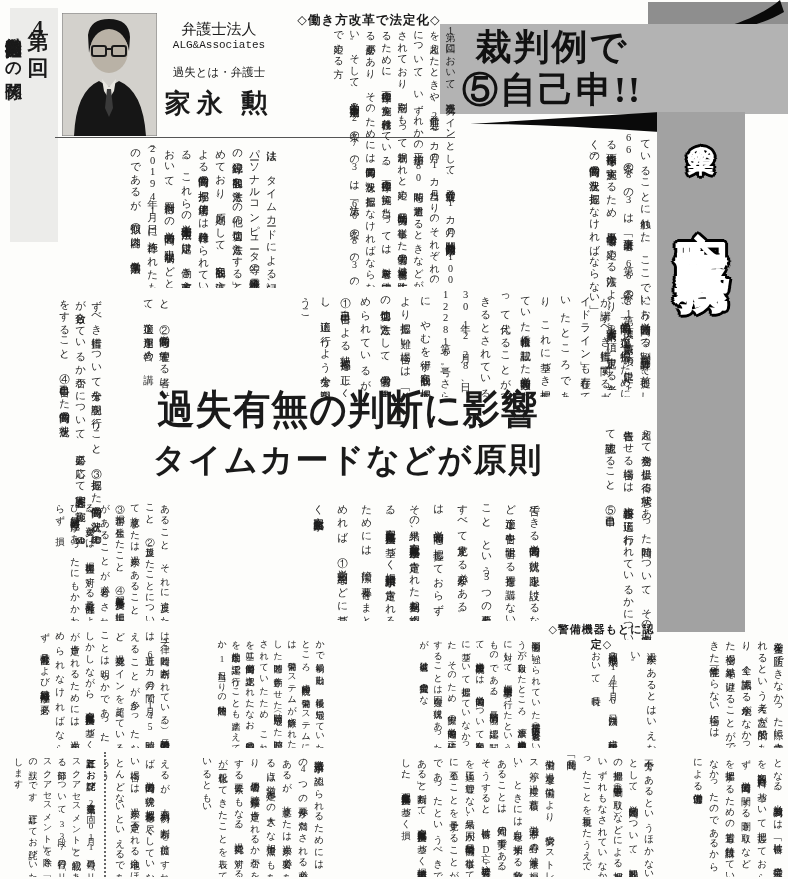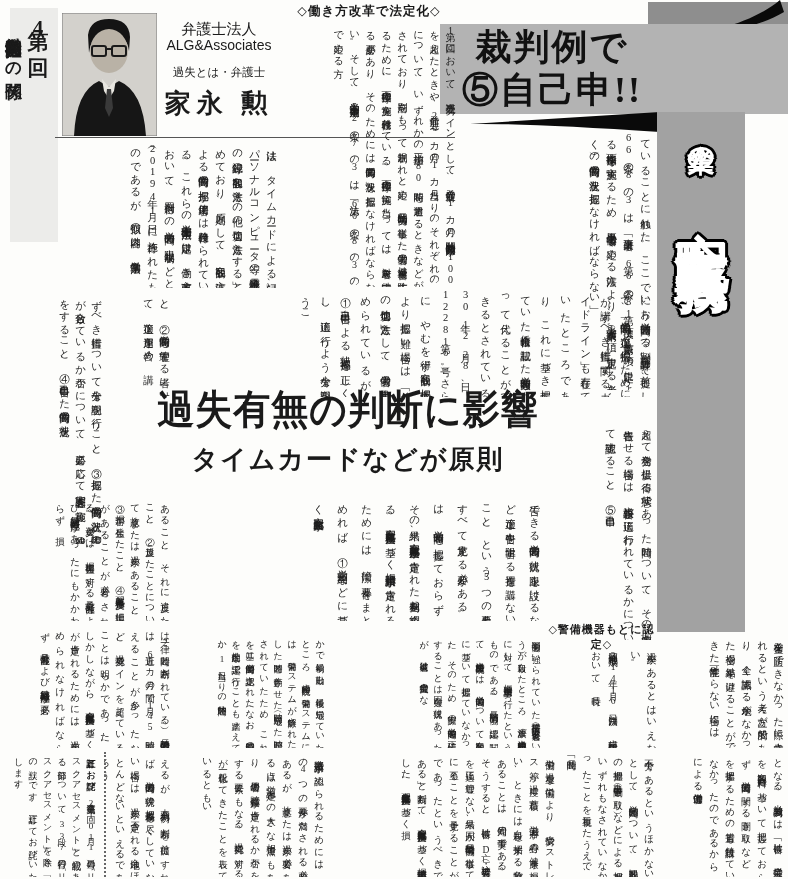--- a/index.html
+++ b/index.html
@@ -16,21 +16,21 @@
   #sidebar{position:absolute;left:10px;top:8px;width:48px;height:234px;background:#ececea;}
   #sidebar .inner{position:absolute;left:8px;top:6px;width:34px;height:224px;
     writing-mode:vertical-rl;text-orientation:upright;font-weight:bold;}
   #series-round{font-size:21px;letter-spacing:2px;}
   #series-title{font-size:16.5px;margin-top:10px;letter-spacing:1px;}
   
   #photo{position:absolute;left:62px;top:13px;width:95px;height:123px;}
   
   #author{position:absolute;left:160px;top:22px;width:118px;height:112px;text-align:center;}
   #author .firm{font-size:15px;line-height:15px;}
-  #author .firm-en{font-size:14px;line-height:16px;font-family:Liberation Sans, sans-serif;}
+  #author .firm-en{font-size:11px;line-height:16px;font-family:Liberation Mono, monospace;}
   #author .role{font-size:11.5px;margin-top:12px;line-height:15px;}
   #author .name{font-size:26px;font-weight:bold;margin-top:6px;letter-spacing:6px;text-align:center;}
   #photo-rule{position:absolute;left:55px;top:137px;width:400px;height:1px;background:#555;}
   
   .sec-h{position:absolute;font-weight:bold;text-align:center;font-size:12.5px;letter-spacing:1px;}
   
   #banner-darkband{position:absolute;left:648px;top:2px;width:140px;height:26px;background:#8e8e8e;}
   #banner-swoosh{position:absolute;left:722px;top:0px;width:66px;height:32px;}
   #top-banner{position:absolute;left:440px;top:24px;width:368px;height:90px;background:#b3b3b3;}
   #top-banner .txt{position:absolute;left:8px;top:2px;width:208px;text-align:center;
@@ -40,21 +40,21 @@
   #side-headline{position:absolute;left:657px;top:112px;width:88px;height:520px;background:#a2a2a2;}
   #side-headline .inner{position:absolute;left:50%;top:12px;transform:translateX(-50%);
     writing-mode:vertical-rl;text-orientation:upright;font-weight:bold;color:#fff;
     text-shadow:-2px -2px 0 #000,2px -2px 0 #000,-2px 2px 0 #000,2px 2px 0 #000,
       3px 0 0 #000,-3px 0 0 #000,0 3px 0 #000,0 -3px 0 #000;}
   #side-headline .pre{font-size:27px;letter-spacing:3px;}
   #side-headline .main{font-size:55px;margin-top:6px;letter-spacing:6px;}
   
   #center-headline{position:absolute;left:148px;top:386px;width:400px;height:112px;text-align:center;}
   #center-headline .l1{font-size:37px;font-weight:bold;letter-spacing:1px;line-height:48px;transform:scaleY(1.08);}
-  #center-headline .l2{font-size:26px;font-weight:bold;letter-spacing:2px;line-height:44px;margin-top:4px;}
+  #center-headline .l2{font-size:33px;font-weight:bold;letter-spacing:2px;line-height:44px;margin-top:4px;}
   
   #correction{border-right:2px dotted #666;padding-right:6px;}
   #correction b{font-weight:bold;}
 </style>
 </head>
 <body>
 
 <div id="page">
 
   <div id="sidebar">
@@ -80,21 +80,21 @@
   </div>
 
   <div id="author">
     <div class="firm">弁護士法人</div>
     <div class="firm-en">ALG&amp;Associates</div>
     <div class="role">過失とは・弁護士</div>
     <div class="name">家永 勲</div>
   </div>
   <div id="photo-rule"></div>
 
-  <div class="sec-h" style="left:283px;top:3px;width:172px;">◇働き方改革で法定化◇</div>
+  <div class="sec-h" style="left:283px;top:12px;width:172px;">◇働き方改革で法定化◇</div>
 
   <div id="banner-darkband"></div>
   <div id="banner-swoosh">
     <svg width="66" height="32" viewBox="0 0 66 32">
         <path d="M0,28 C22,22 44,12 58,0 L62,12 C46,22 22,28 4,32 Z" fill="#0a0a0a"></path>
       </svg>
   </div>
   <div id="top-banner">
     <div class="txt">
       <div>裁判例で</div>

